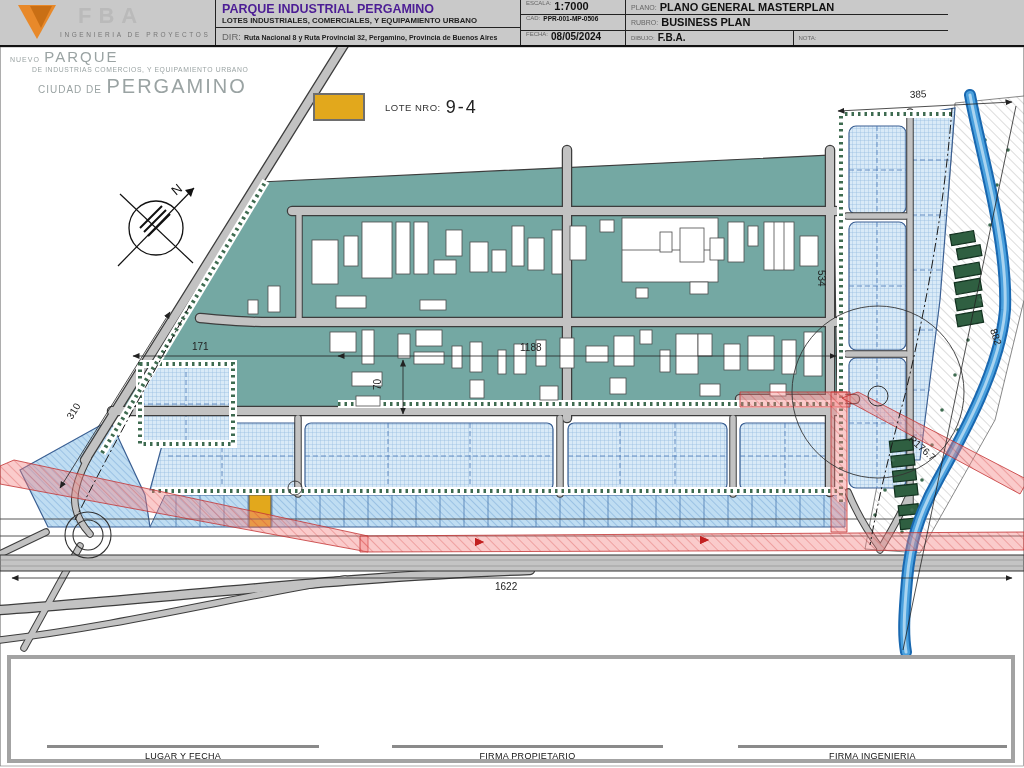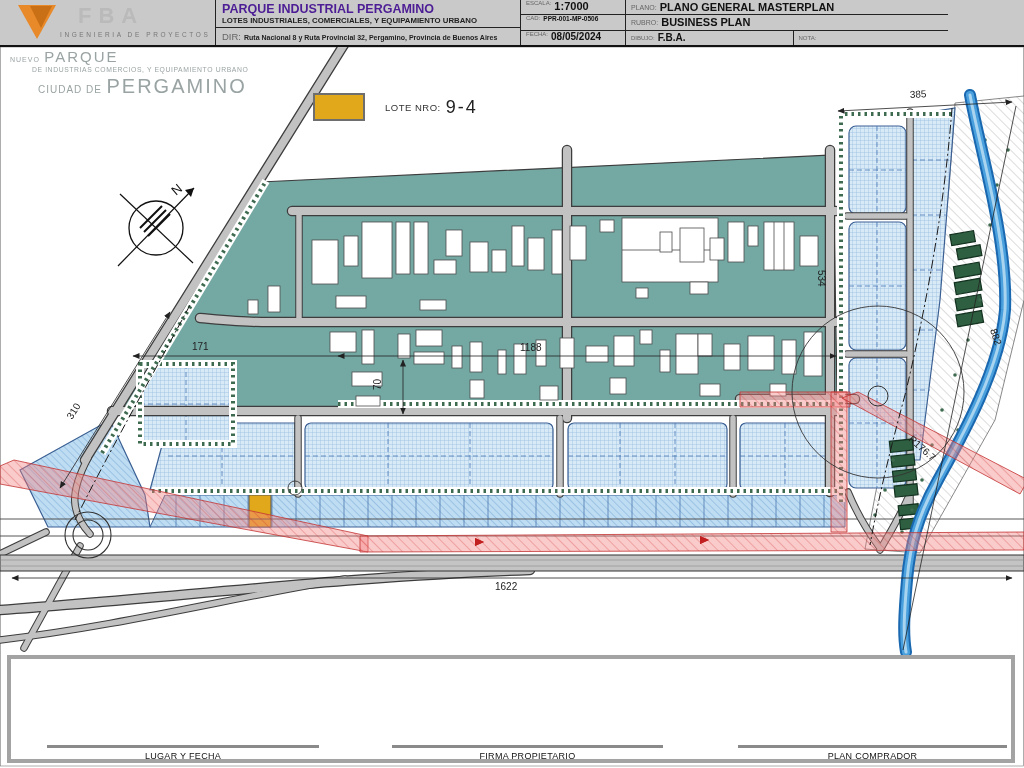--- a/index.html
+++ b/index.html
@@ -456,16 +456,16 @@
   <div class="leg-lbl">LOTE NRO:</div>
   <div class="leg-val">9-4</div>
 </div>
 
 <div class="sigbox">
   <div class="sigline" style="left:36px;width:272px;"></div>
   <div class="siglbl" style="left:36px;width:272px;">LUGAR Y FECHA</div>
   <div class="sigline" style="left:381px;width:271px;"></div>
   <div class="siglbl" style="left:381px;width:271px;">FIRMA PROPIETARIO</div>
   <div class="sigline" style="left:727px;width:269px;"></div>
-  <div class="siglbl" style="left:727px;width:269px;">PLAN COMPRADOR</div>
+  <div class="siglbl" style="left:727px;width:269px;">FIRMA INGENIERIA</div>
 </div>
 
 </div>
 
 </body></html>

